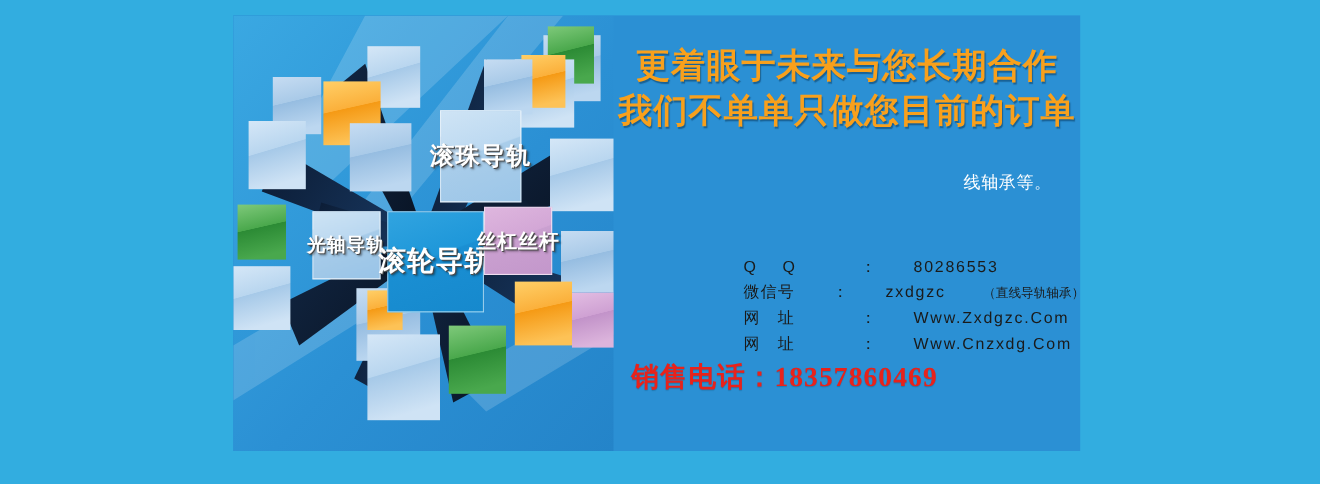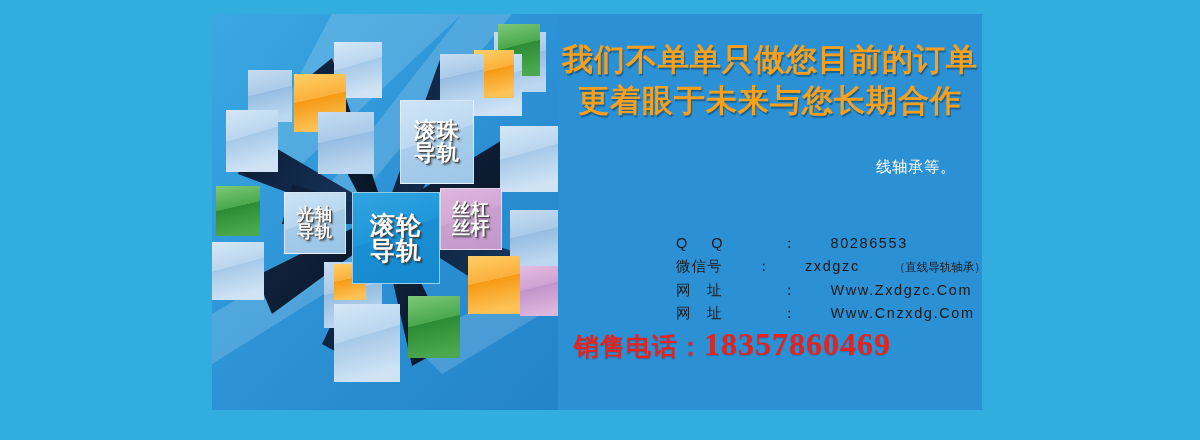--- a/index.html
+++ b/index.html
@@ -23,21 +23,21 @@
   #graphic {
     position:absolute; left:0; top:0;
     width:346px; height:396px;
     overflow:hidden;
   }
   #graphic svg { display:block; }
 
   
   .labelcube {
     position:absolute;
-    display:flex; flex-direction:column;
+    display:flex; flex-direction:row;
     align-items:center; justify-content:center;
     line-height:1.02;
     font-weight:bold;
     color:#ffffff;
     text-shadow:1px 1px 0 #4a4a4a, 2px 2px 2px rgba(0,0,0,.45);
     border:1px solid rgba(255,255,255,.55);
     letter-spacing:1px;
   }
   .lc-line { display:block; white-space:nowrap; }
 
@@ -124,21 +124,21 @@
     left:16px; top:312px; width:400px;
     color:#E8221B;
     font-weight:bold;
     font-size:25px;
     letter-spacing:1px;
     white-space:nowrap;
     text-shadow:0 1px 1px rgba(0,0,0,.18);
   }
   #phone .pnum {
     font-family:"Liberation Serif","DejaVu Serif",serif;
-    font-size:32px;
+    font-size:25px;
     letter-spacing:1px;
   }
 </style>
 </head>
 <body>
 
 <div id="banner">
 
   <div id="graphic">
     <svg width="346" height="396" viewBox="0 0 346 396">
@@ -248,22 +248,22 @@
     </div>
     <div class="labelcube" id="cube-sigang">
       <span class="lc-line">丝杠</span>
       <span class="lc-line">丝杆</span>
     </div>
   </div>
 
   <div id="textcol">
 
     <div id="headline">
+      <span class="hl">更着眼于未来与您长期合作</span>
       <span class="hl">我们不单单只做您目前的订单</span>
-      <span class="hl">更着眼于未来与您长期合作</span>
     </div>
 
     <div id="desc">
       <span class="dl">线轴承等。</span>
     </div>
 
     <div id="contact">
       <div class="crow">
         <span class="clabel spaced">Q Q</span>
         <span class="csep">：</span>

